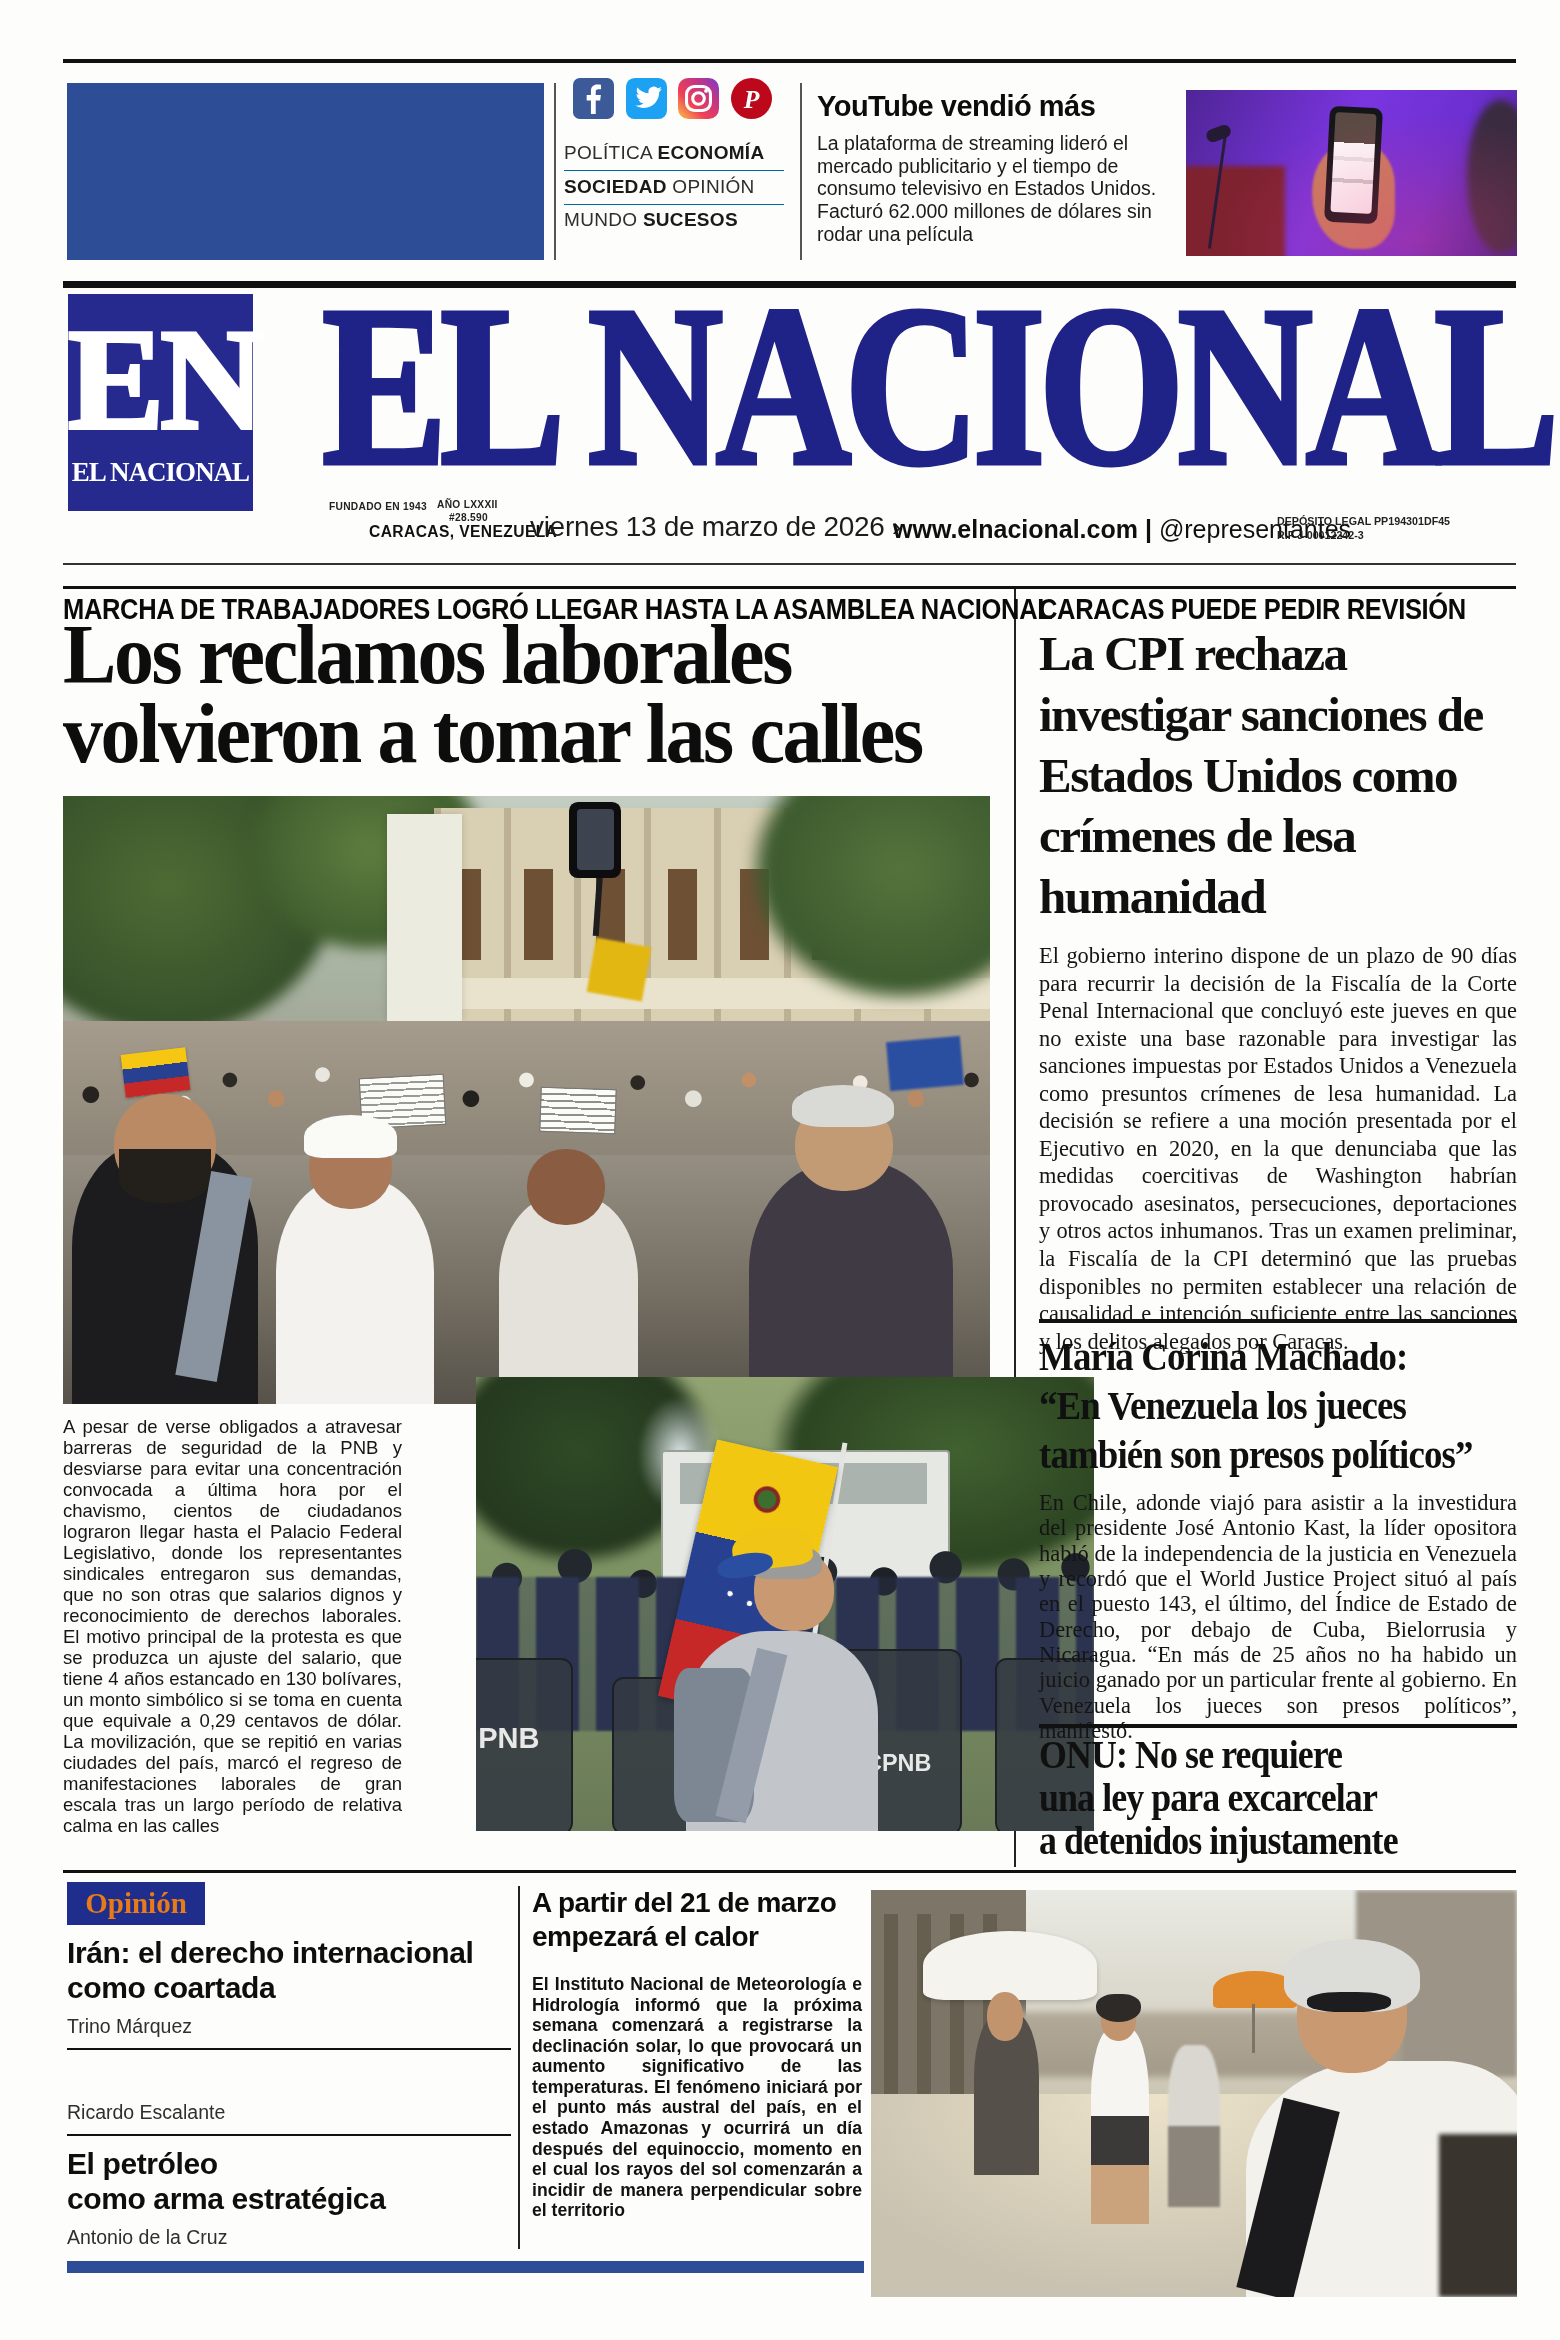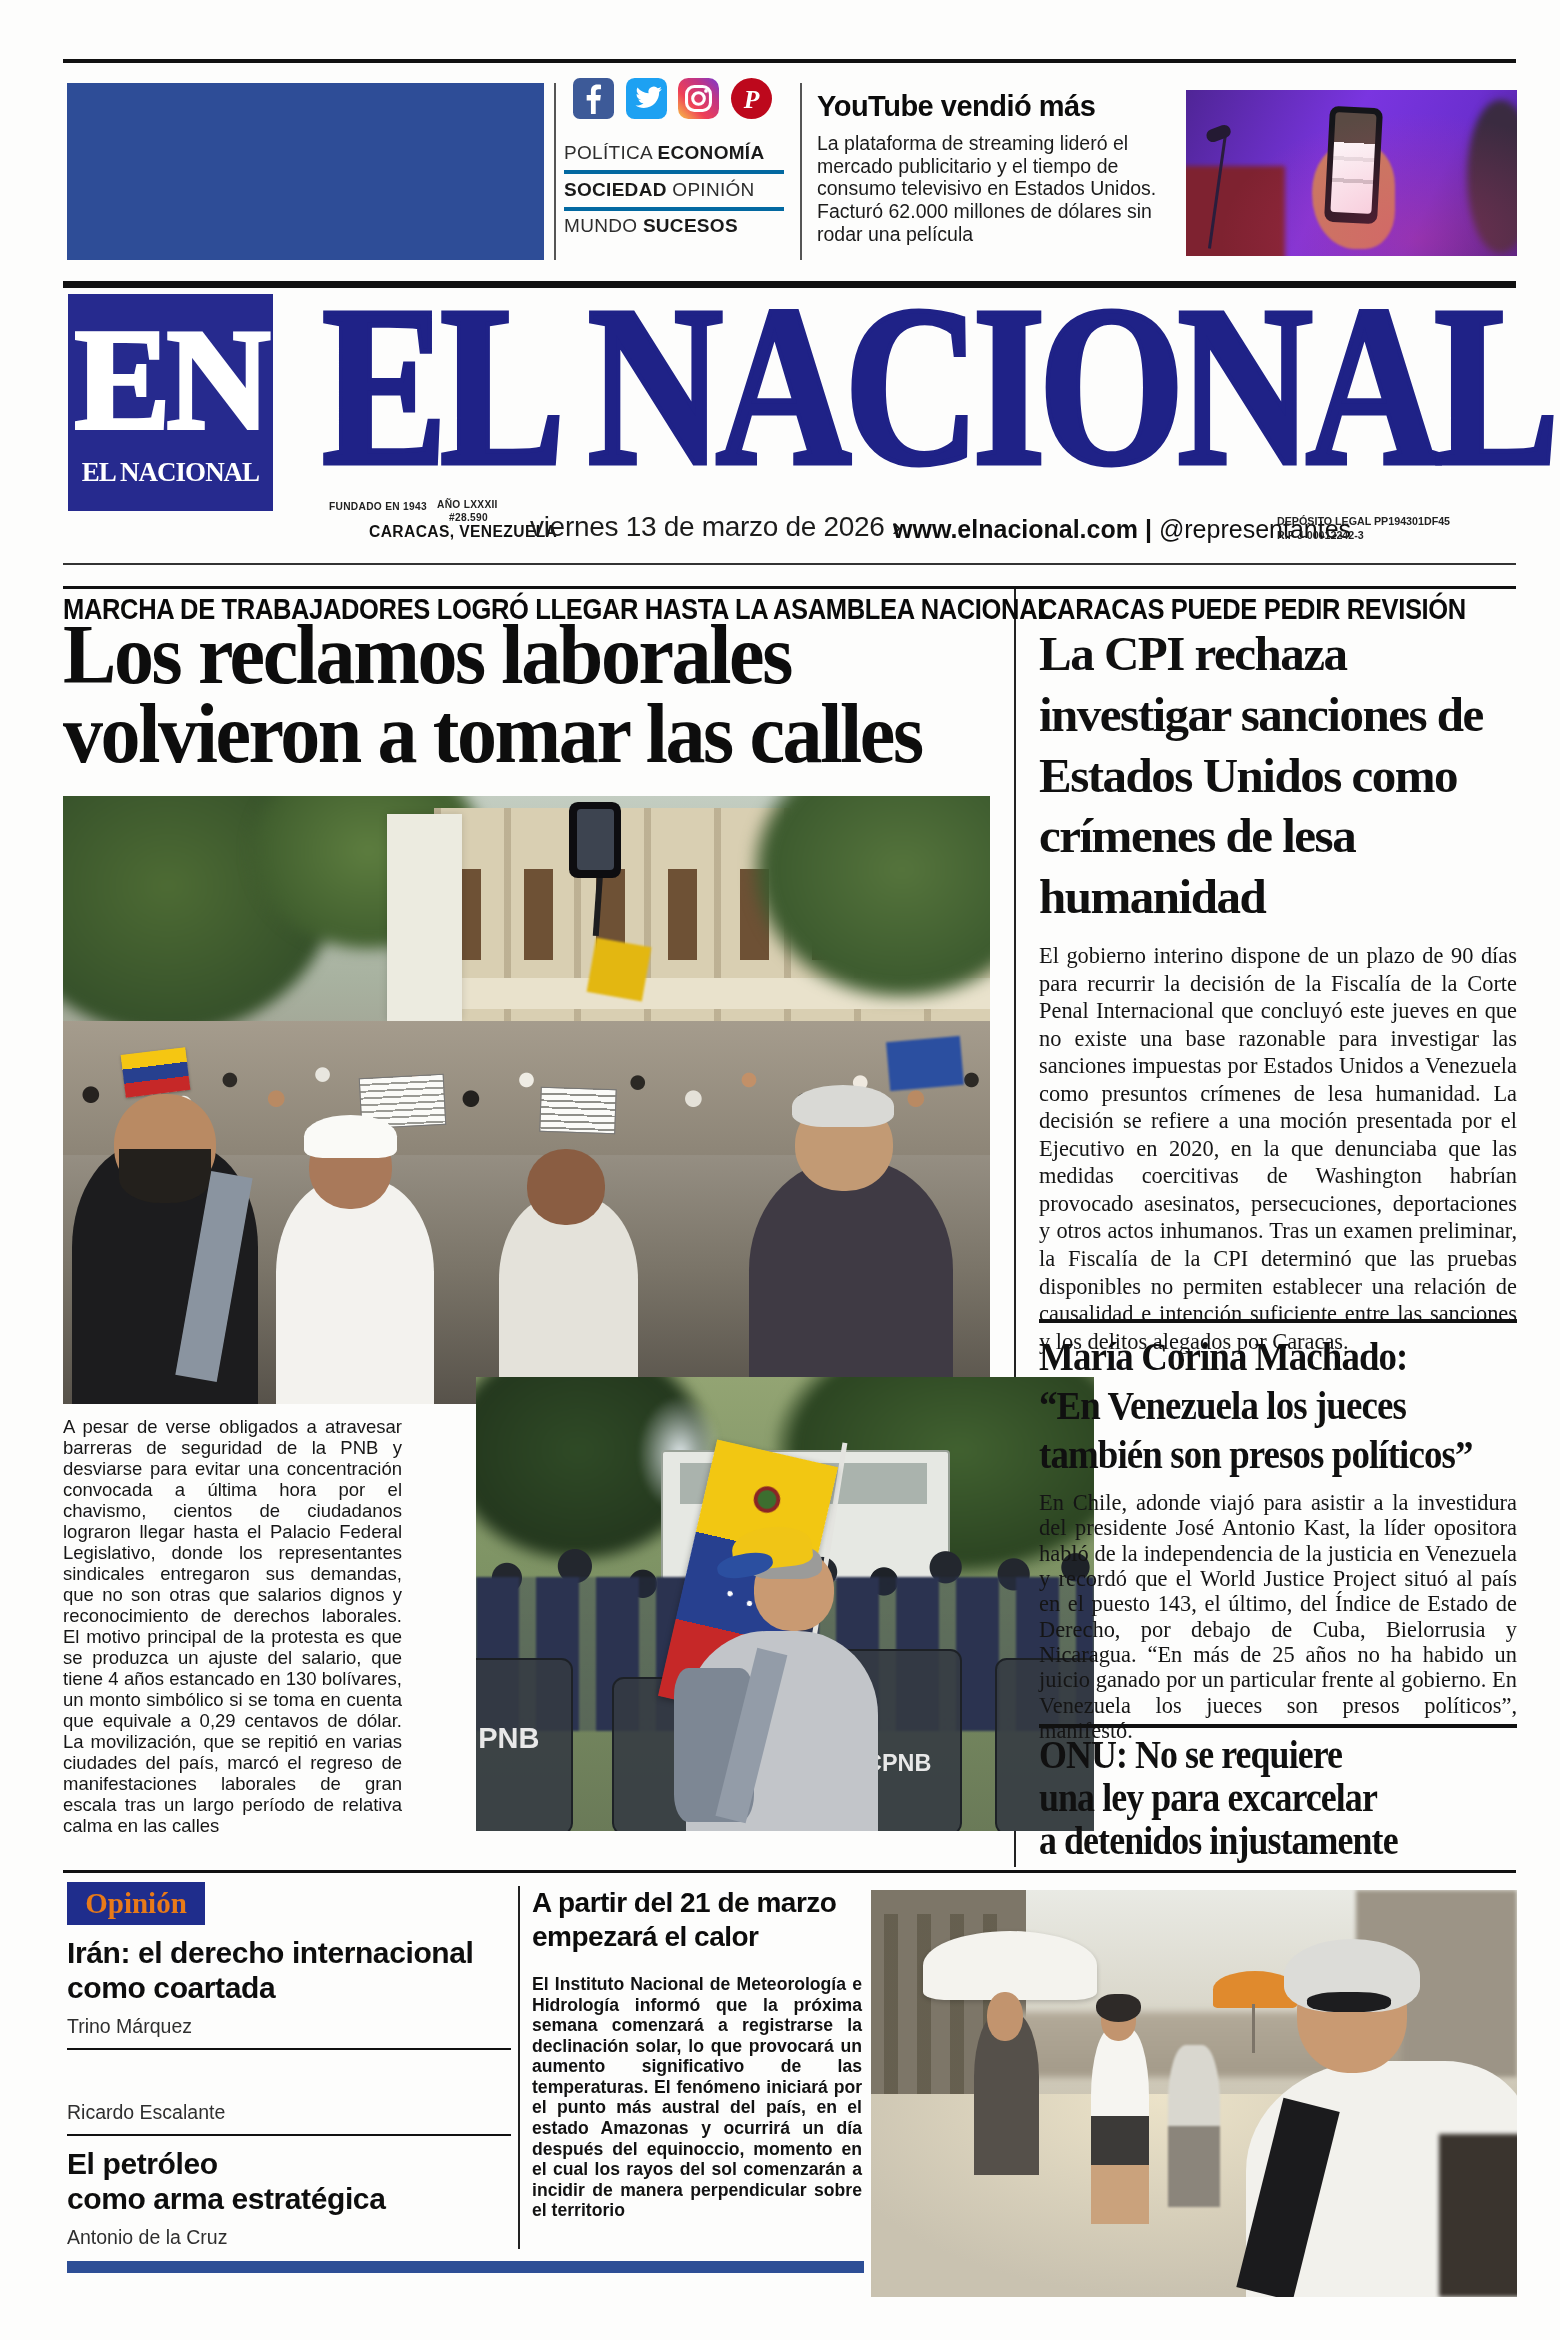--- a/index.html
+++ b/index.html
@@ -9,30 +9,30 @@
   .hr{position:absolute;background:#111;}
   .vr{position:absolute;background:#222;}
   .pre{white-space:pre-line;}
   .serif{font-family:"Liberation Serif","DejaVu Serif",serif;}
 
   
   .adbox{left:67px;top:83px;width:477px;height:177px;background:#2e4d97;}
   .social{left:573px;top:78px;display:flex;gap:11.7px;}
   .social svg{display:block;}
   .sections{left:564px;top:137px;width:220px;font-size:19px;letter-spacing:0.3px;color:#1a1a1a;}
-  .sec-row{padding:4.9px 0 5.9px;border-top:4px solid #0369a1;white-space:nowrap;}
+  .sec-row{padding:4.9px 0 5.9px;border-top:1px solid #0369a1;white-space:nowrap;}
   .sec-row:first-child{border-top:none;}
   .w300{font-weight:400;color:#2e2e2e;}
   .w800{font-weight:800;}
   .yt-story{left:817px;top:90px;width:361px;}
   .yt-h{font-size:29px;font-weight:800;letter-spacing:-0.5px;color:#0c0c0c;}
   .yt-b{margin-top:8.8px;font-size:19.5px;line-height:1.17;color:#1b1b1b;}
 
   
-  .enbox{left:68px;top:294px;width:205px;height:217px;background:#262a8e;text-align:center;}
+  .enbox{left:68px;top:294px;width:185px;height:217px;background:#262a8e;text-align:center;}
   .enbox .en{display:block;margin-top:9.8px;font-weight:700;font-size:144px;line-height:1.05;color:#fff;
              -webkit-text-stroke:3.9px #fff;letter-spacing:-3.9px;}
   .enbox .ensub{display:block;margin-top:2px;font-weight:700;font-size:27px;color:#fff;letter-spacing:-1px;}
   .logo-main{left:322px;top:289px;font-weight:700;font-size:229px;line-height:.85;color:#1f2287;
              -webkit-text-stroke:4.9px #1f2287;letter-spacing:-8.8px;white-space:nowrap;
              transform:scaleX(.82);transform-origin:left top;}
   .tiny{font-size:10.2px;font-weight:700;letter-spacing:0.3px;color:#222;}
   .city{left:329px;top:523px;font-size:15.6px;font-weight:700;letter-spacing:0.4px;color:#111;margin-left:40px;}
   .dateline{left:530px;top:511px;font-size:28px;font-weight:400;color:#1c1c1c;letter-spacing:-0.3px;text-align:center;}
   .webline{left:893px;top:515px;font-size:25px;color:#0f0f0f;white-space:nowrap;}

